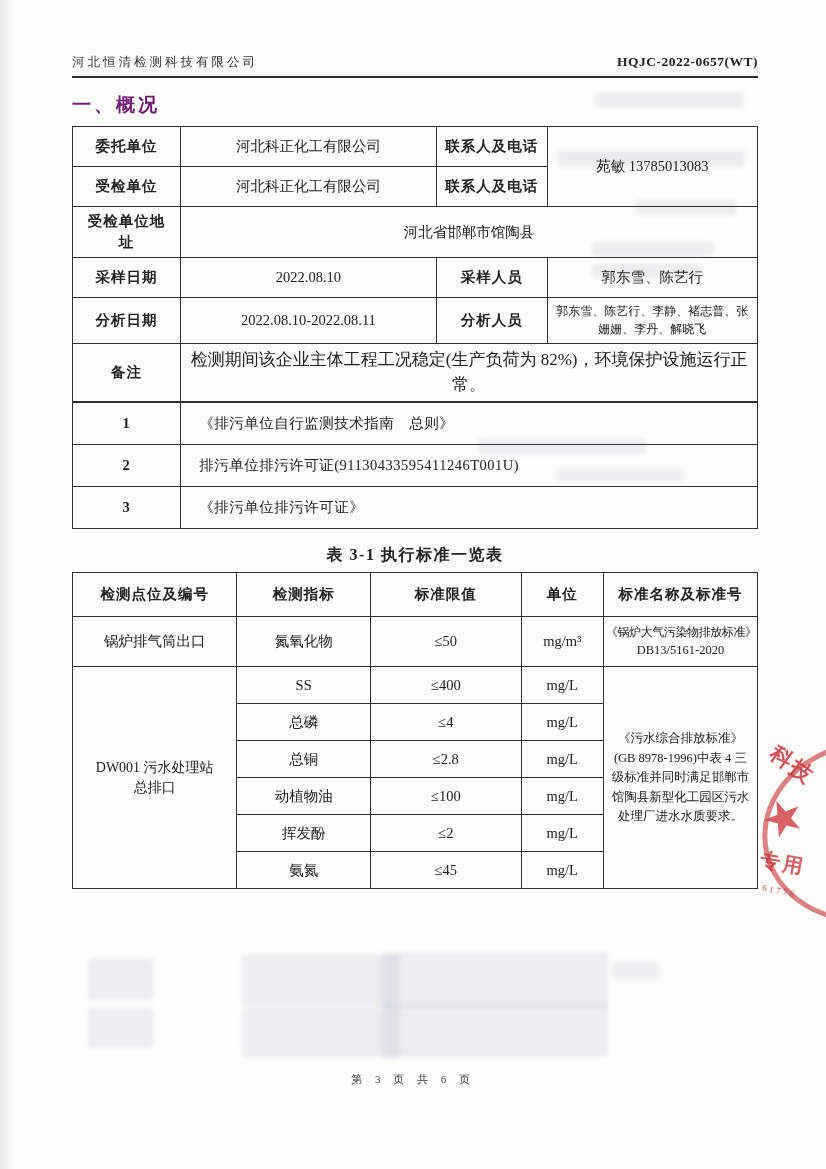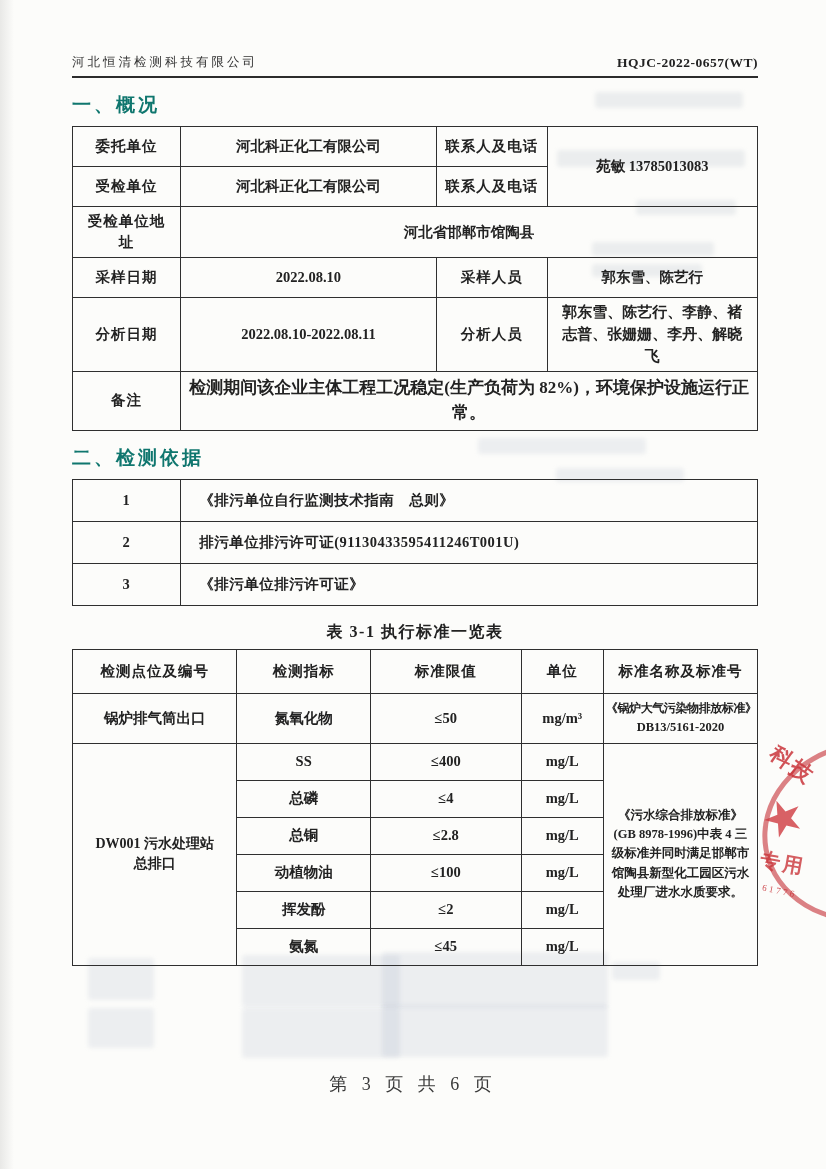--- a/index.html
+++ b/index.html
@@ -15,39 +15,39 @@
   }
   .page::before { 
     content: ""; position: absolute; left: 0; top: 0; bottom: 0; width: 14px;
     background: linear-gradient(90deg, rgba(60,60,60,.10), rgba(60,60,60,0));
     pointer-events: none;
   }
   .content { position: absolute; left: 72px; top: 54px; width: 686px; }
 
   
   .doc-header {
-    display: flex; justify-content: space-between; align-items: flex-end;
+    display: flex; justify-content: space-between; 
     padding-bottom: 5px; border-bottom: 2px solid #2c2c2c;
   }
   .company-name { font-size: 12.5px; letter-spacing: 3px; color: #333; }
   .report-number { font-size: 13.5px; font-weight: bold; color: #222; letter-spacing: .5px; }
 
   
   .section-title {
     margin-top: 14px; margin-bottom: 8px;
     font-family: "Liberation Sans", "DejaVu Sans", sans-serif;
-    font-size: 19px; font-weight: bold; letter-spacing: 3px; color: #0f766e;
+    font-size: 19px; font-weight: bold; letter-spacing: 3px; color: #701a75;
   }
 
   
   table { width: 100%; border-collapse: collapse; table-layout: fixed; }
   th, td {
     border: 1.8px solid #2f2f2f;
     text-align: center; vertical-align: middle;
-    font-size: 14.5px; font-weight: bold; color: #222;
+    font-size: 14.5px; font-weight: normal; color: #222;
     padding: 4px 8px; line-height: 1.45;
   }
   th { font-weight: bold; letter-spacing: 1px; }
   .t-overview tr.h40  { height: 40px; padding-left: 44px; }
   .t-overview tr.h42  { height: 42px; margin-top: 39px; }
   .t-overview tr.h46  { height: 46px; }
   .t-overview tr.h34  { height: 34px; padding-left: 40px; }
   .t-basis tr.hdr  { height: 44px; }
   .t-basis tr.row  { height: 42px; }
   .t-basis td.basis-text { text-align: left; padding-left: 18px; letter-spacing: .5px; }
@@ -61,21 +61,21 @@
   .t-standards tr.dwrow  { height: 37px; }
   .std-name-cell { font-size: 12.5px; padding: 2px 2px; }
   .std-line1 { white-space: nowrap; font-size: 12px; letter-spacing: -0.4px; }
   .std-line2 { font-size: 12.5px; }
   .dw-std-cell { font-size: 12.5px; padding: 2px 4px; line-height: 1.55; }
   .dw-point-cell { font-size: 14px; padding: 2px 22px; }
 
   
   .footer {
     position: absolute; left: 0; right: 0; top: 1072px;
-    text-align: center; font-size: 18px; letter-spacing: 5px; color: #3a3a3a;
+    text-align: center; font-size: 11px; letter-spacing: 5px; color: #3a3a3a;
   }
 
   
   .stamp { position: absolute; left: 752px; top: 738px; width: 74px; height: 195px; pointer-events: none; }
   .stamp-ring {
     position: absolute; left: 10px; top: 4px; width: 205px; height: 180px;
     border-radius: 50%; border: 5px solid rgba(199,54,60,.62);
     transform: rotate(-10deg);
   }
   .stamp-text-top {
@@ -161,30 +161,29 @@
       <tr class="h40">
         <th>采样日期</th>
         <td>2022.08.10</td>
         <th>采样人员</th>
         <td>郭东雪、陈艺行</td>
       </tr>
       <tr class="h46">
         <th>分析日期</th>
         <td>2022.08.10-2022.08.11</td>
         <th>分析人员</th>
-        <td style="font-size:15px">郭东雪、陈艺行、李静、褚志普、张姗姗、李丹、解晓飞</td>
+        <td style="font-size:12px">郭东雪、陈艺行、李静、褚志普、张姗姗、李丹、解晓飞</td>
       </tr>
       <tr class="h34">
         <th>备注</th>
         <td colspan="3" style="font-size:17px">检测期间该企业主体工程工况稳定(生产负荷为 82%)，环境保护设施运行正常。</td>
       </tr>
     </tbody>
       </table>
 
-    <div class="section-title">二、检测依据</div>
 
     <table class="t-basis">
       <colgroup>
           <col style="width:15.8%">
           <col style="width:84.2%">
         </colgroup>
       <tbody>
       <tr class="row">
         <th>1</th>
         <td class="basis-text">《排污单位自行监测技术指南　总则》</td>

